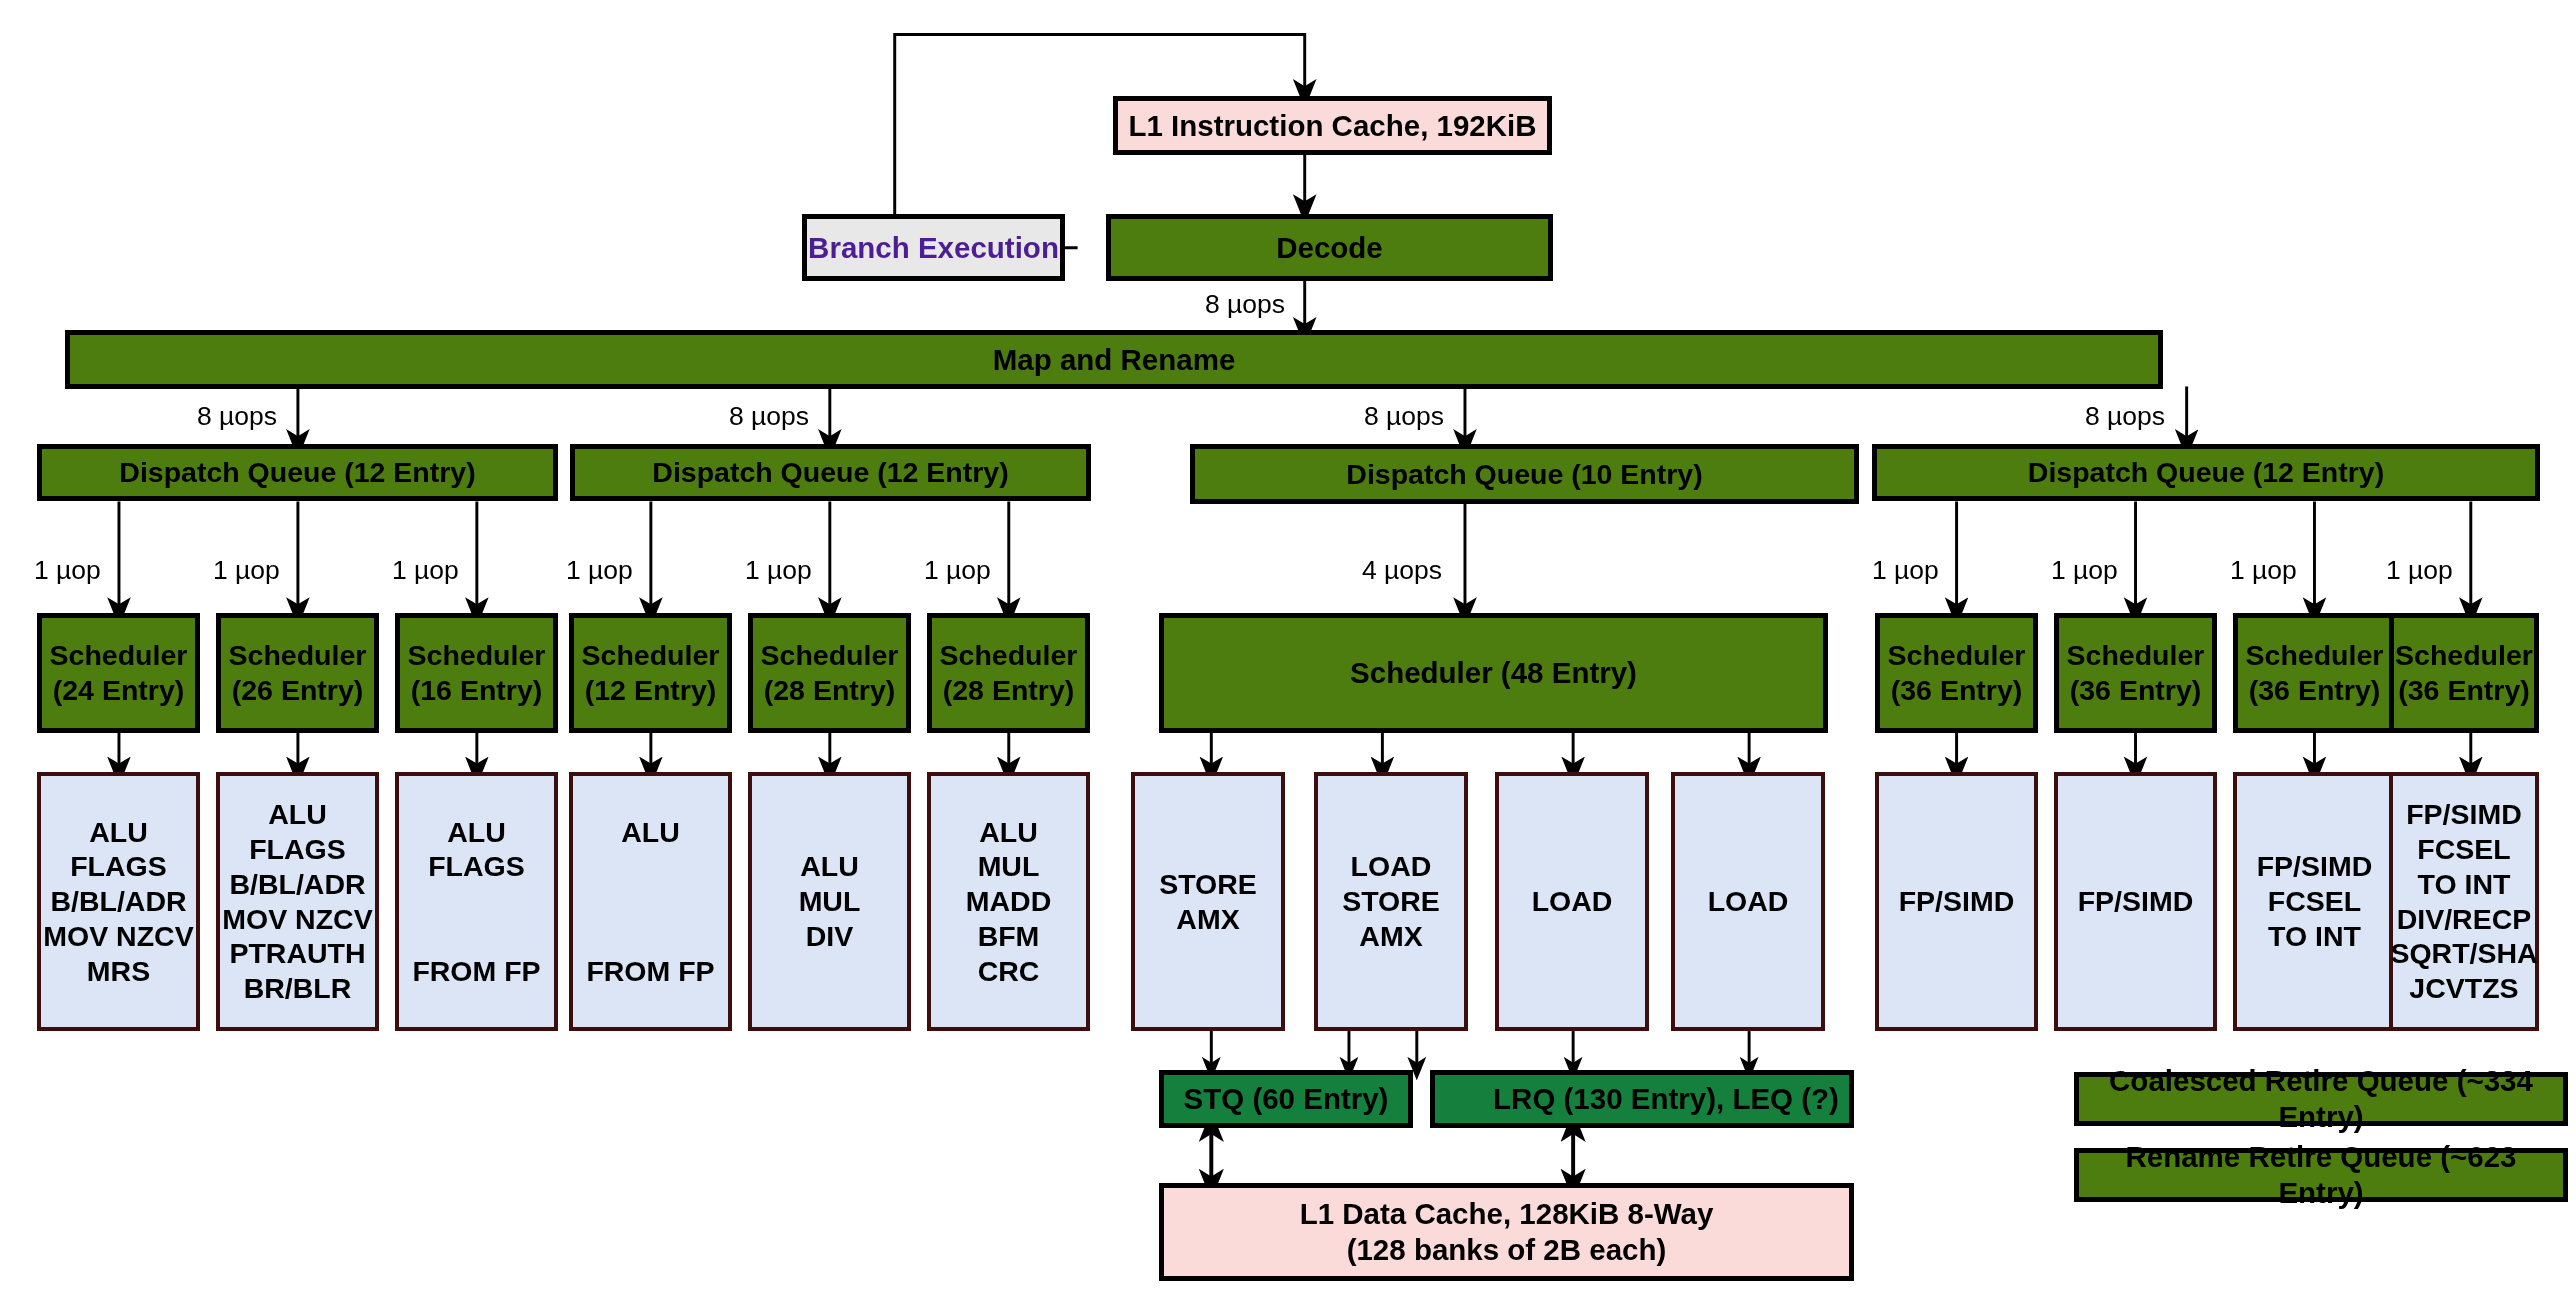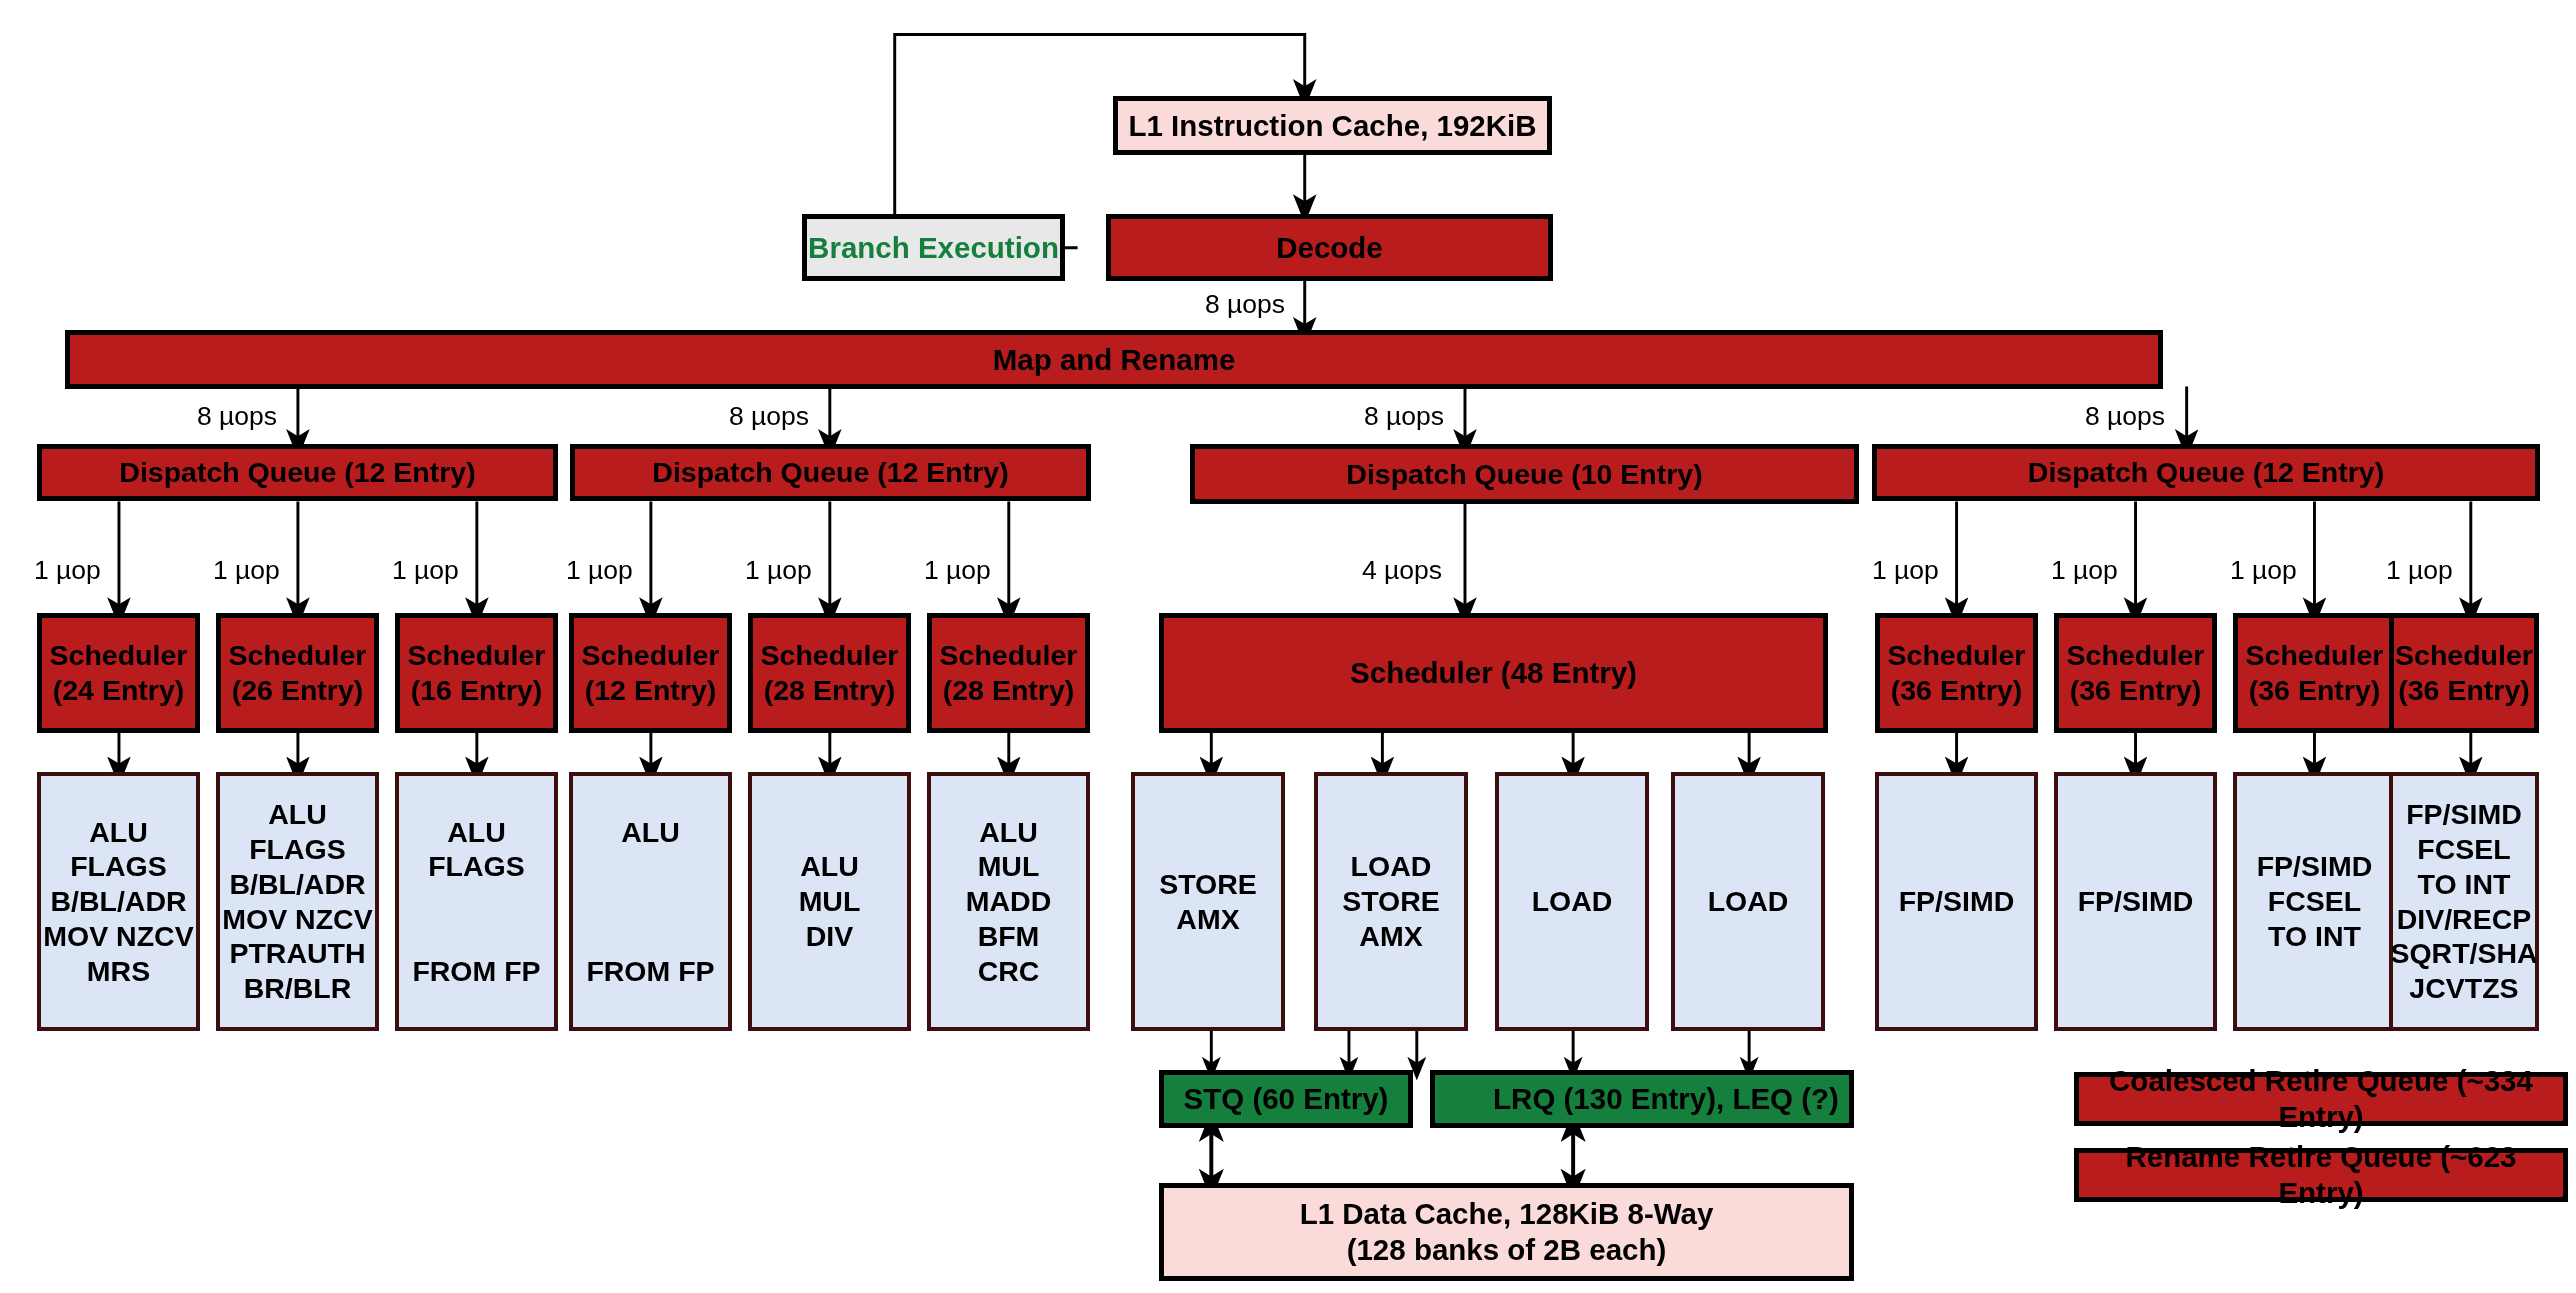--- a/index.html
+++ b/index.html
@@ -13,25 +13,25 @@
   .box{
     position:absolute;
     box-sizing:border-box;
     display:flex;align-items:center;justify-content:center;
     text-align:center;
     font-weight:bold;
     line-height:1.22;
     white-space:pre-line;
   }
   
-  .k-yellow{ background:#b91c1c; border:5.9px solid #000000; color:#000000; }
+  .k-yellow{ background:#4d7c0f; border:5.9px solid #000000; color:#000000; }
   
   .k-pink{ background:#fadbd9; border:5.9px solid #000000; color:#000000; }
   
-  .k-grey{ background:#e8e8e8; border:5.9px solid #000000; color:#15803d; }
+  .k-grey{ background:#e8e8e8; border:5.9px solid #000000; color:#4c1d95; }
   
   .k-green{ background:#15803d; border:5.9px solid #000000; color:#000000; }
   
   .k-blue{ background:#dce5f5; border:4.9px solid #3d0e0e; color:#000000; }
 
   .lbl{
     position:absolute;
     font-family:"Liberation Sans", sans-serif;
     font-size:26.5px;
     color:#000000;

